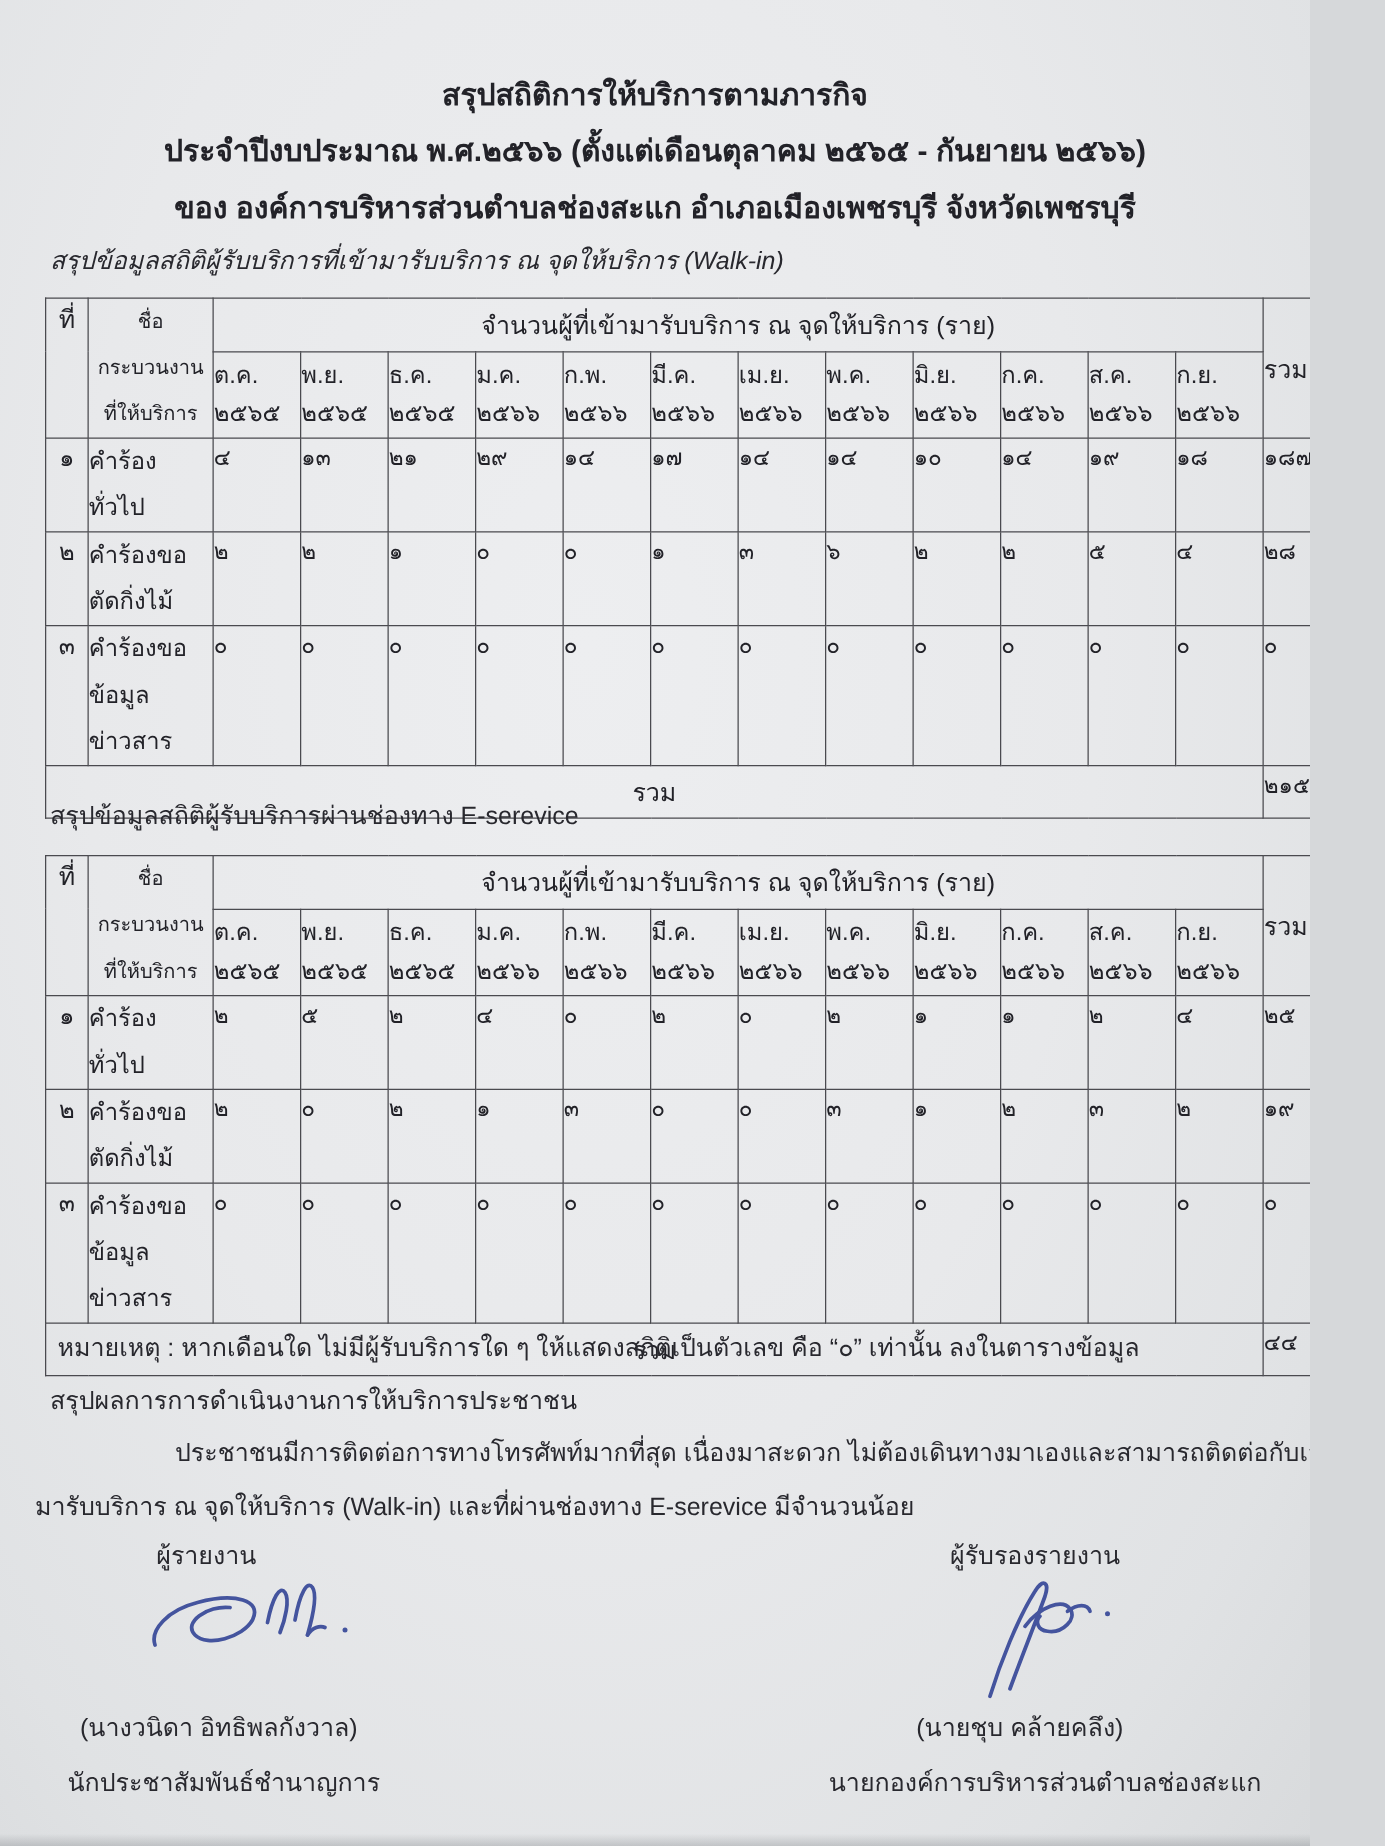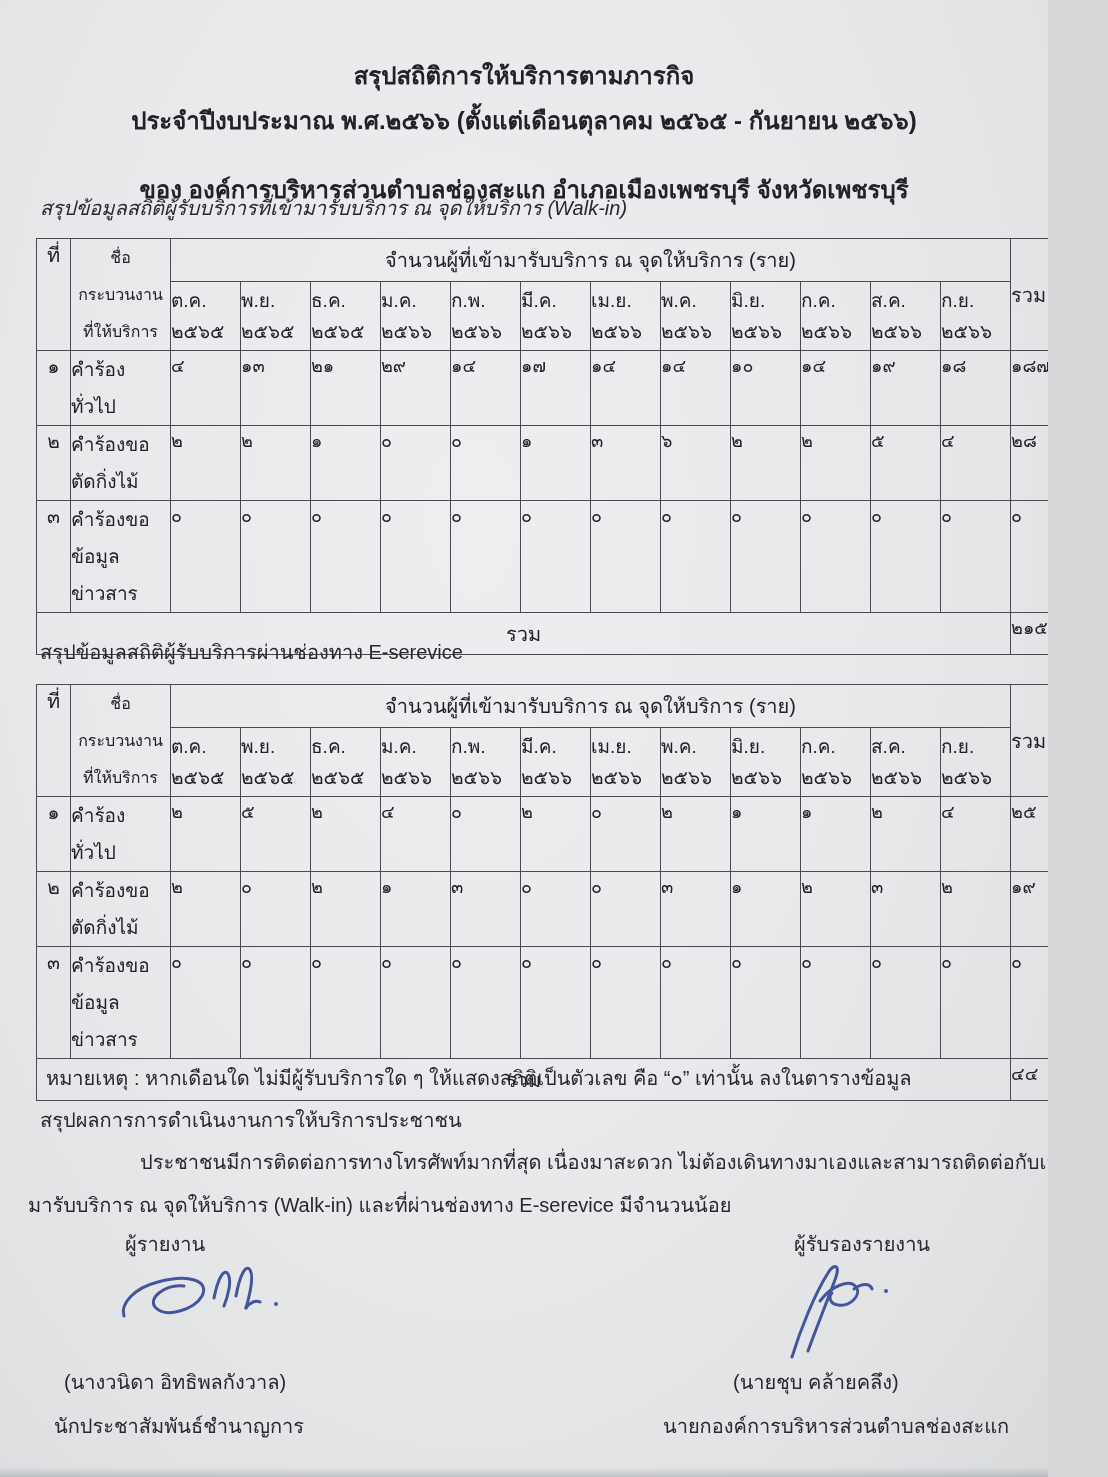--- a/index.html
+++ b/index.html
@@ -16,21 +16,21 @@
   .edge-bottom{
     position:absolute;left:0;bottom:0;width:100%;height:10px;
     background:linear-gradient(to bottom, rgba(0,0,0,0), rgba(90,95,100,0.25));
   }
   .title-line{
     position:absolute;left:0;width:100%;text-align:center;
     font-weight:bold;font-size:24px;white-space:nowrap;color:#222228;
   }
   .t1{top:56px;}
   .t2{top:101px;}
-  .t3{top:146px;margin-top:24px;}
+  .t3{top:146px;}
   .section-label{
     position:absolute;font-size:20px;color:#28282e;white-space:nowrap;
   }
   .s1{left:40px;top:192px;font-style:italic;}
   .s2{left:40px;top:636px;}
   .stat-table{
     position:absolute;left:36px;width:1037px;
     border-collapse:collapse;table-layout:fixed;
     font-size:19px;color:#222228;
   }
@@ -49,21 +49,21 @@
   .td-name{text-align:left;vertical-align:top;padding-top:7px;line-height:37px;font-size:19px;}
   .td-val{text-align:left;vertical-align:top;padding:9px 0 5px 16px;font-size:18px;}
   .sum-label{text-align:center;height:41px;font-size:20px;vertical-align:middle;}
   .notes div{position:absolute;font-size:20px;white-space:nowrap;color:#28282e;}
   .n1{left:46px;top:1062px;}
   .n2{left:40px;top:1104px;}
   .n3{left:140px;top:1146px;}
   .n4{left:28px;top:1189px;}
   .sig-label{position:absolute;font-size:20px;color:#28282e;white-space:nowrap;}
   .sig-role-left{left:125px;top:1228px;}
-  .sig-role-right{left:760px;top:1228px;margin-left:34px;}
+  .sig-role-right{left:760px;top:1228px;}
   .sig-name-left{left:64px;top:1366px;}
   .sig-pos-left{left:54px;top:1410px;}
   .sig-name-right{left:733px;top:1366px;}
   .sig-pos-right{left:663px;top:1410px;}
   .sig-svg{position:absolute;}
   .sig-svg-left{left:118px;top:1258px;}
   .sig-svg-right{left:770px;top:1255px;}
 </style>
 </head>
 <body>

